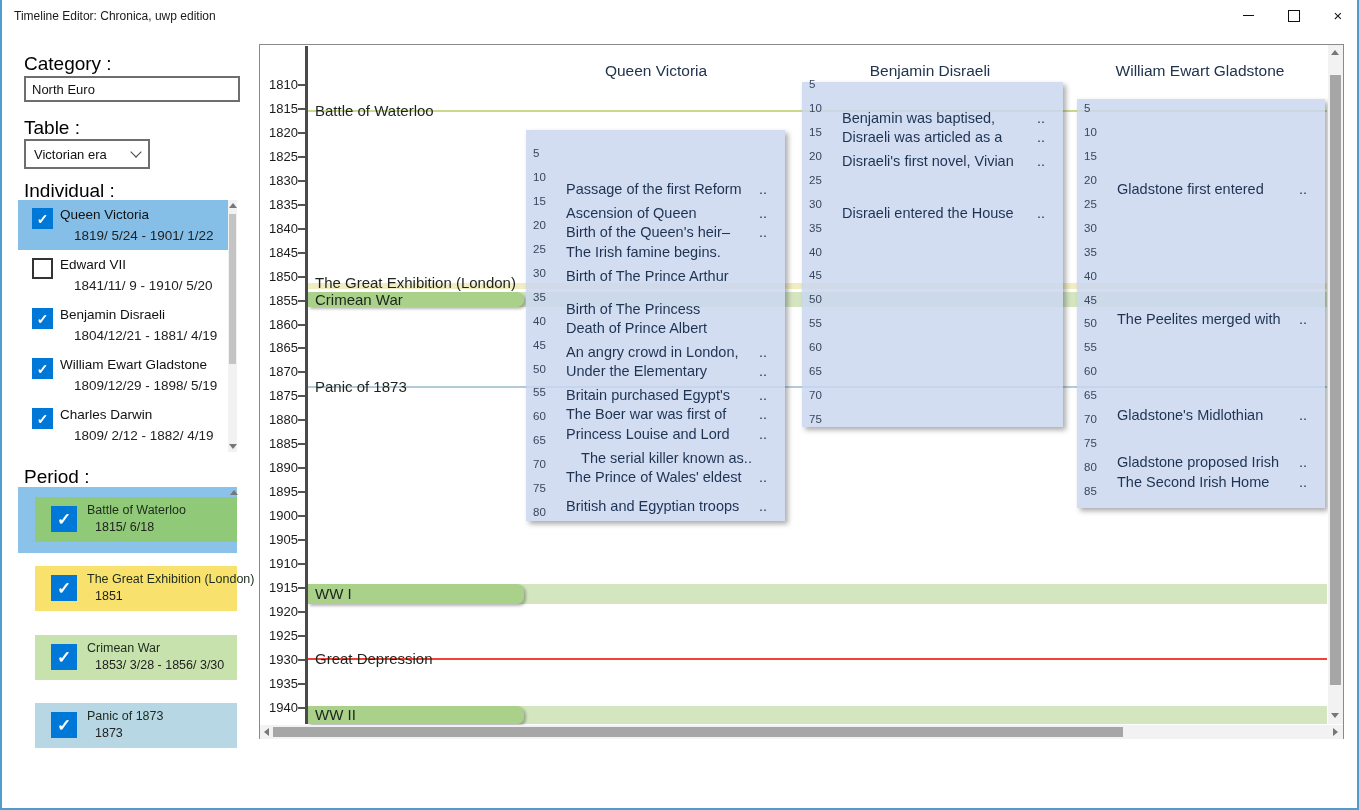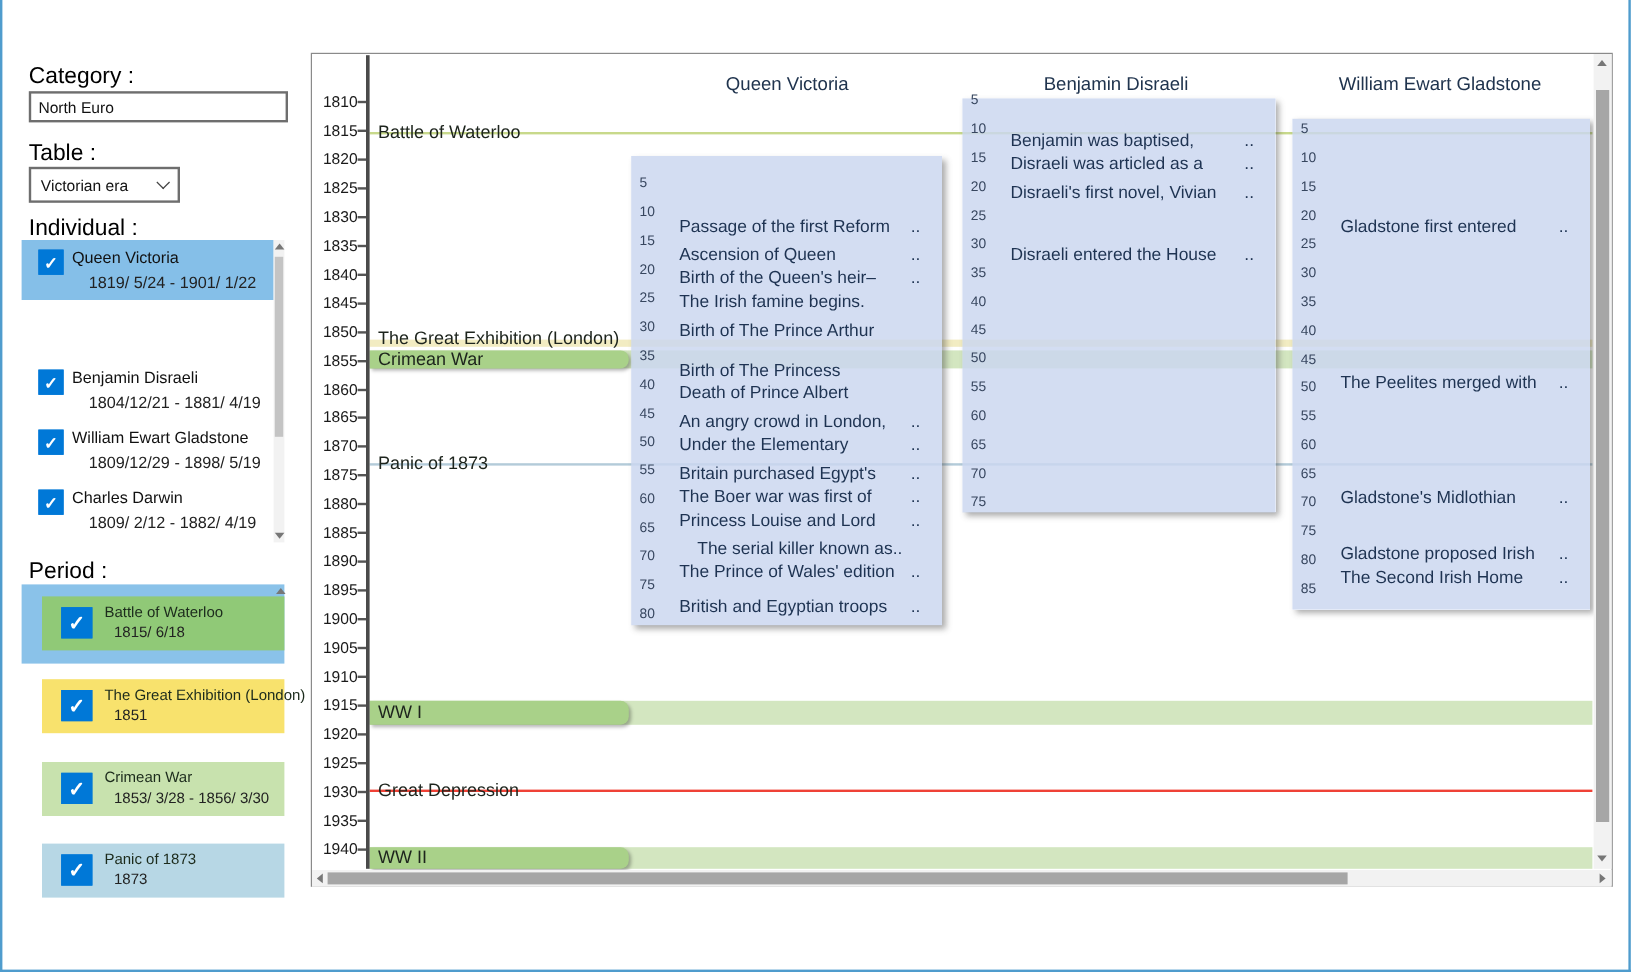--- a/index.html
+++ b/index.html
@@ -59,36 +59,53 @@
   .btn{height:36px;background:#cccccc;border:1px solid #b5b5b5;box-sizing:border-box;
     display:flex;align-items:center;justify-content:center;font-size:15px;color:#111;}
   #slider-fill{background:#0078d7;height:4px;border-radius:2px;}
   #slider-rest{background:#8a8a8a;height:2px;}
   #slider-thumb{width:10px;height:24px;border-radius:5px;background:#0078d7;}
 </style>
 </head>
 <body>
 
 <div id="win">
+  <div class="abs" id="titlebar">
+    <div class="abs" id="title">Timeline Editor: Chronica, uwp edition</div>
+    <div class="abs winbtn" style="left:1223px">
+        <span class="wm-line"></span>
+      </div>
+    <div class="abs winbtn" style="left:1269px">
+        <span class="wm-box"></span>
+      </div>
+    <div class="abs winbtn" style="left:1313px">
+        <span class="wm-x">×</span>
+      </div>
+  </div>
 
   <div class="abs sblabel" style="left:22px;top:53px">Category :</div>
   <input class="abs" id="cat-input" value="North Euro" style="">
   <div class="abs sblabel" style="left:22px;top:117px">Table :</div>
   <div class="abs" id="table-dd">
     <span>Victorian era</span>
     <span class="chev"></span>
   </div>
   <div class="abs sblabel" style="left:22px;top:180px">Individual :</div>
   <div class="abs" id="ind-list" style="left: 16px; top: 200px; width: 219px; height: 252px;">
       <div class="irow sel" style="left: 0px; top: 0px; width: 210px; height: 50px; position: absolute;">
         <div class="cb on" style="left: 14px; top: 8px; width: 21px; height: 21px; position: absolute;">
           <span class="ck" style="font-size: 14px;">✓</span>
         </div>
         <div class="iname" style="left: 42px; top: 7px; position: absolute;">Queen Victoria</div>
         <div class="idates" style="left: 56px; top: 28px; position: absolute;">1819/ 5/24 - 1901/ 1/22</div>
+      </div>
+      <div class="irow" style="left: 0px; top: 50px; width: 210px; height: 50px; position: absolute;">
+        <div class="cb" style="left: 14px; top: 8px; width: 21px; height: 21px; position: absolute;"></div>
+        <div class="iname" style="left: 42px; top: 7px; position: absolute;">Edward VII</div>
+        <div class="idates" style="left: 56px; top: 28px; position: absolute;">1841/11/ 9 - 1910/ 5/20</div>
       </div>
       <div class="irow" style="left: 0px; top: 100px; width: 210px; height: 50px; position: absolute;">
         <div class="cb on" style="left: 14px; top: 8px; width: 21px; height: 21px; position: absolute;">
           <span class="ck" style="font-size: 14px;">✓</span>
         </div>
         <div class="iname" style="left: 42px; top: 7px; position: absolute;">Benjamin Disraeli</div>
         <div class="idates" style="left: 56px; top: 28px; position: absolute;">1804/12/21 - 1881/ 4/19</div>
       </div>
       <div class="irow" style="left: 0px; top: 150px; width: 210px; height: 50px; position: absolute;">
         <div class="cb on" style="left: 14px; top: 8px; width: 21px; height: 21px; position: absolute;">
@@ -281,21 +298,21 @@
         </div>
         <div class="evt" style="left: 40px; top: 295.644px; width: 201px; position: absolute;">
           <span>Princess Louise and Lord</span>
           <span>..</span>
         </div>
         <div class="evt" style="left: 40px; top: 319.594px; width: 201px; position: absolute; justify-content: center;">
           <span>The serial killer known as</span>
           <span>..</span>
         </div>
         <div class="evt" style="left: 40px; top: 338.754px; width: 201px; position: absolute;">
-          <span>The Prince of Wales' edition</span>
+          <span>The Prince of Wales' eldest</span>
           <span>..</span>
         </div>
         <div class="evt" style="left: 40px; top: 367.494px; width: 201px; position: absolute;">
           <span>British and Egyptian troops</span>
           <span>..</span>
         </div>
       </div>
       <div class="panel" style="left: 800px; top: 82.126px; width: 261px; height: 344.401px; position: absolute;">
         <div class="age" style="left: 7px; top: -4.2697px; position: absolute;">5</div>
         <div class="age" style="left: 7px; top: 19.6803px; position: absolute;">10</div>

